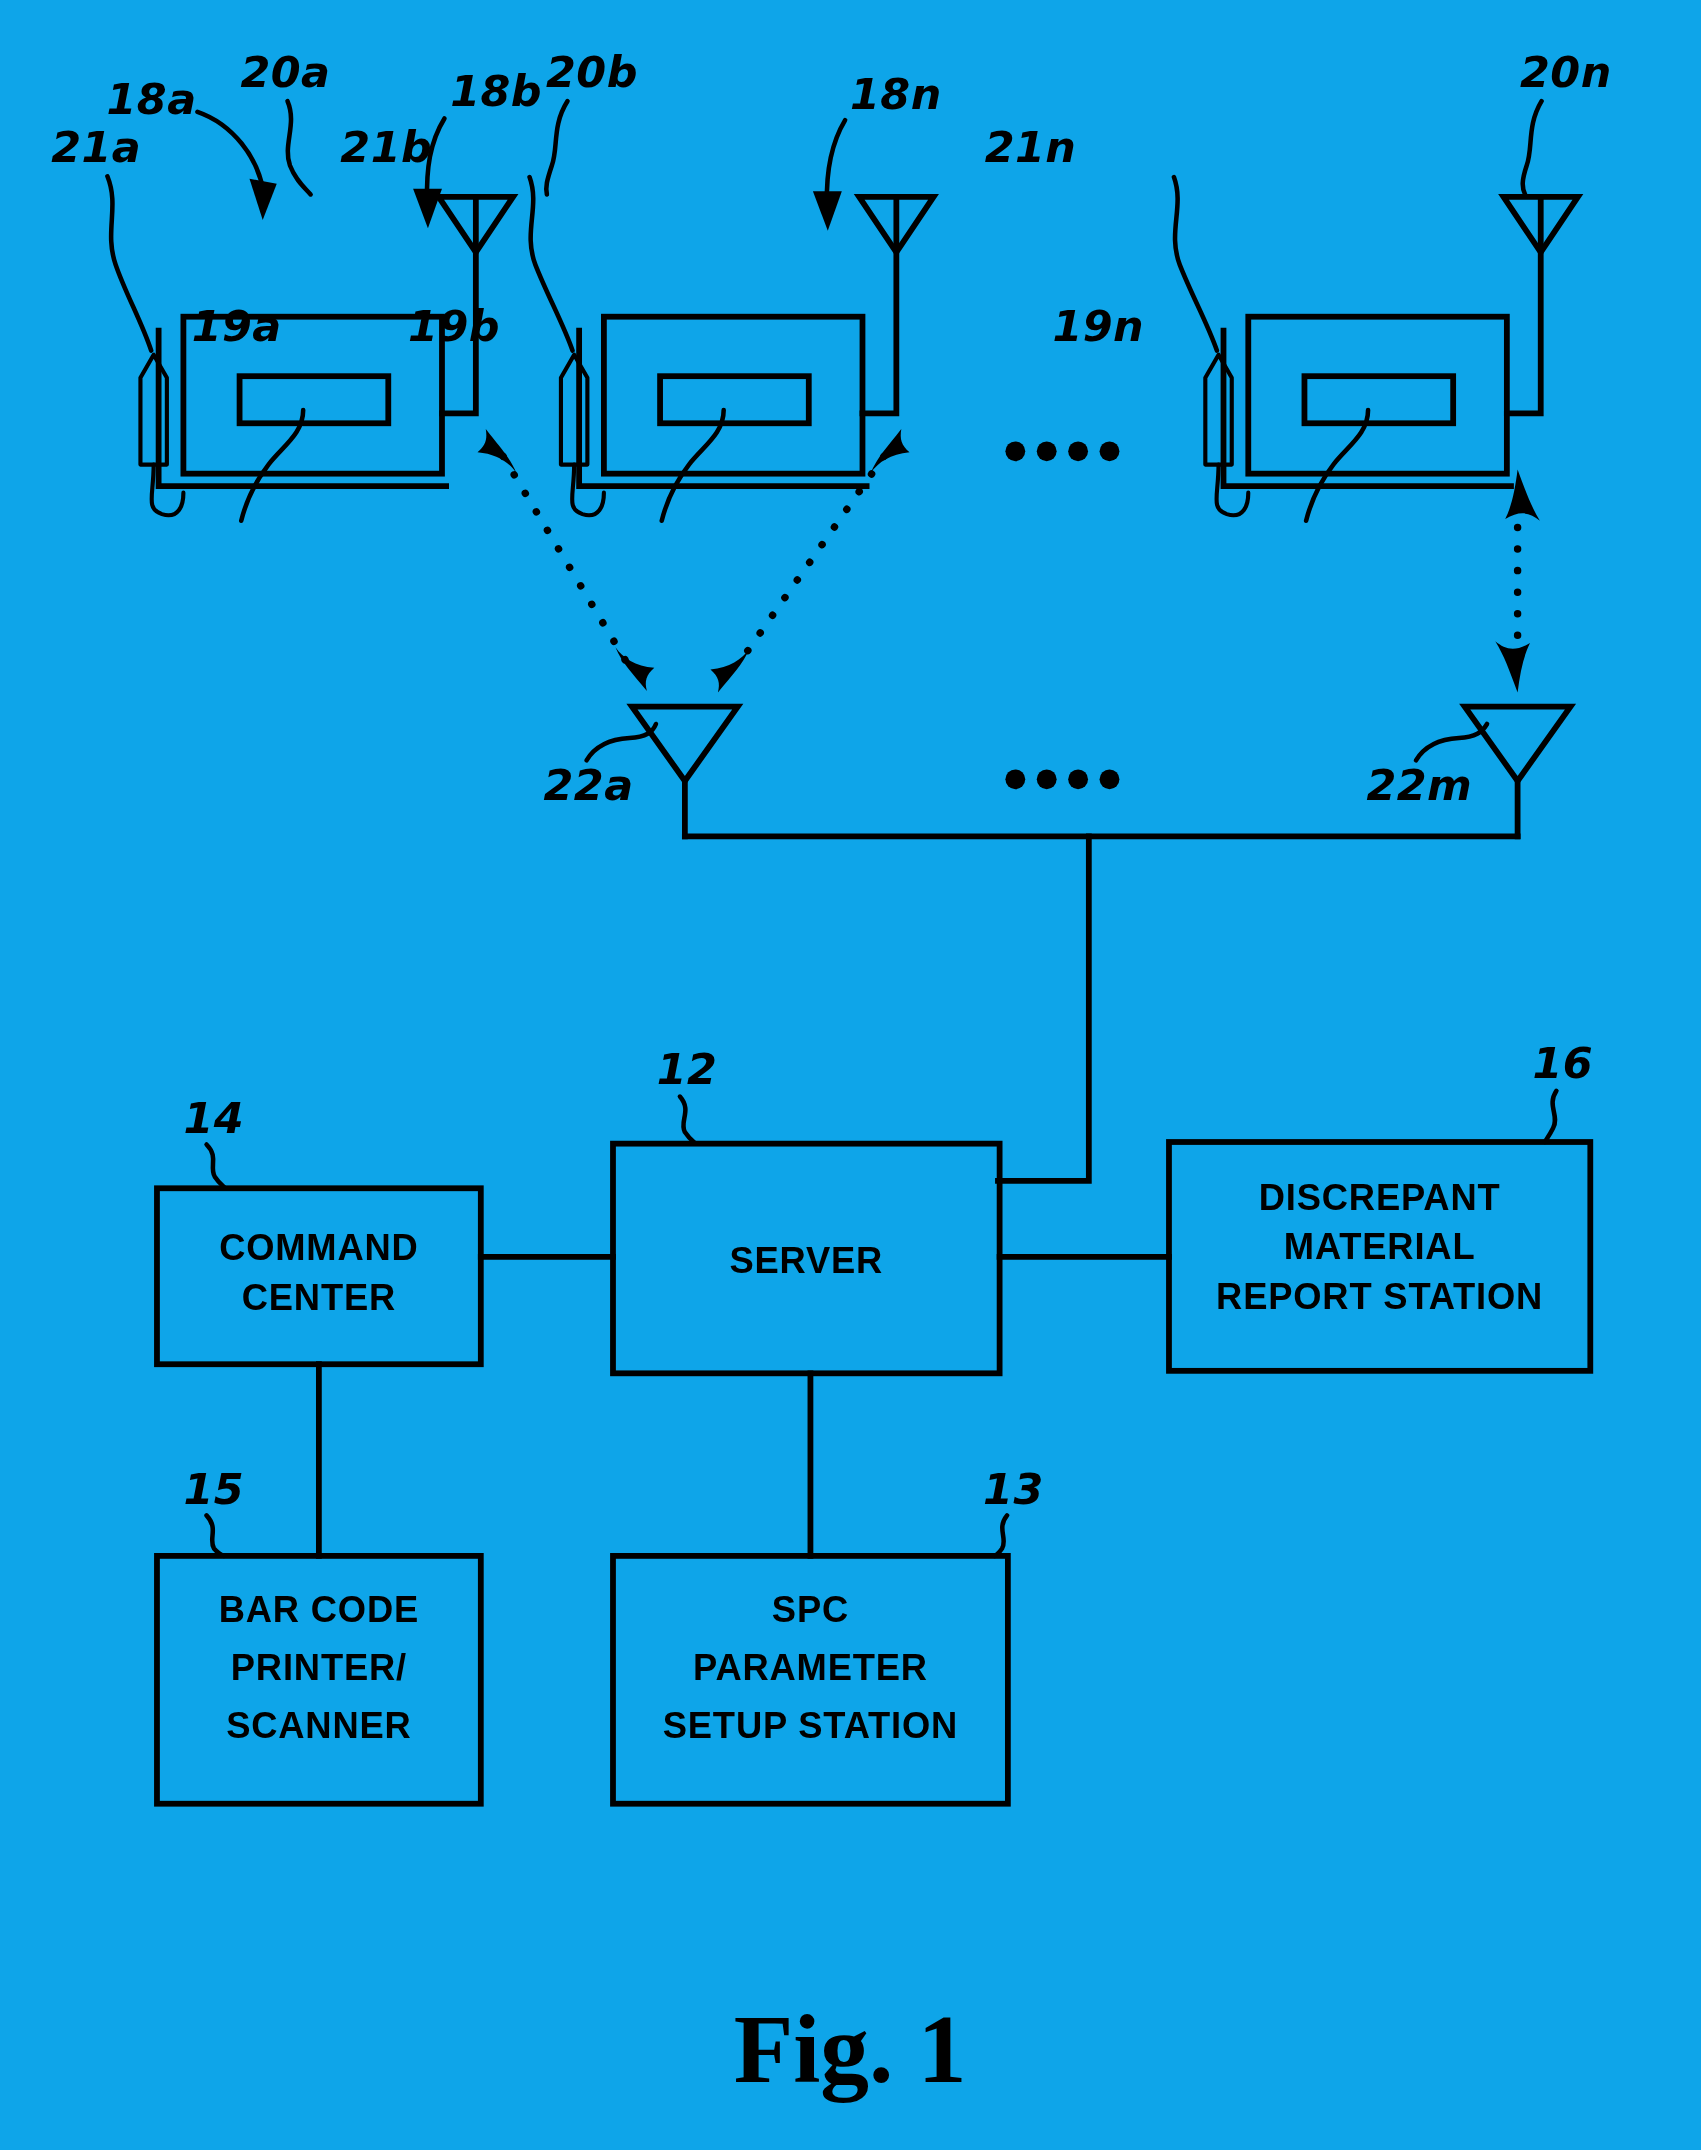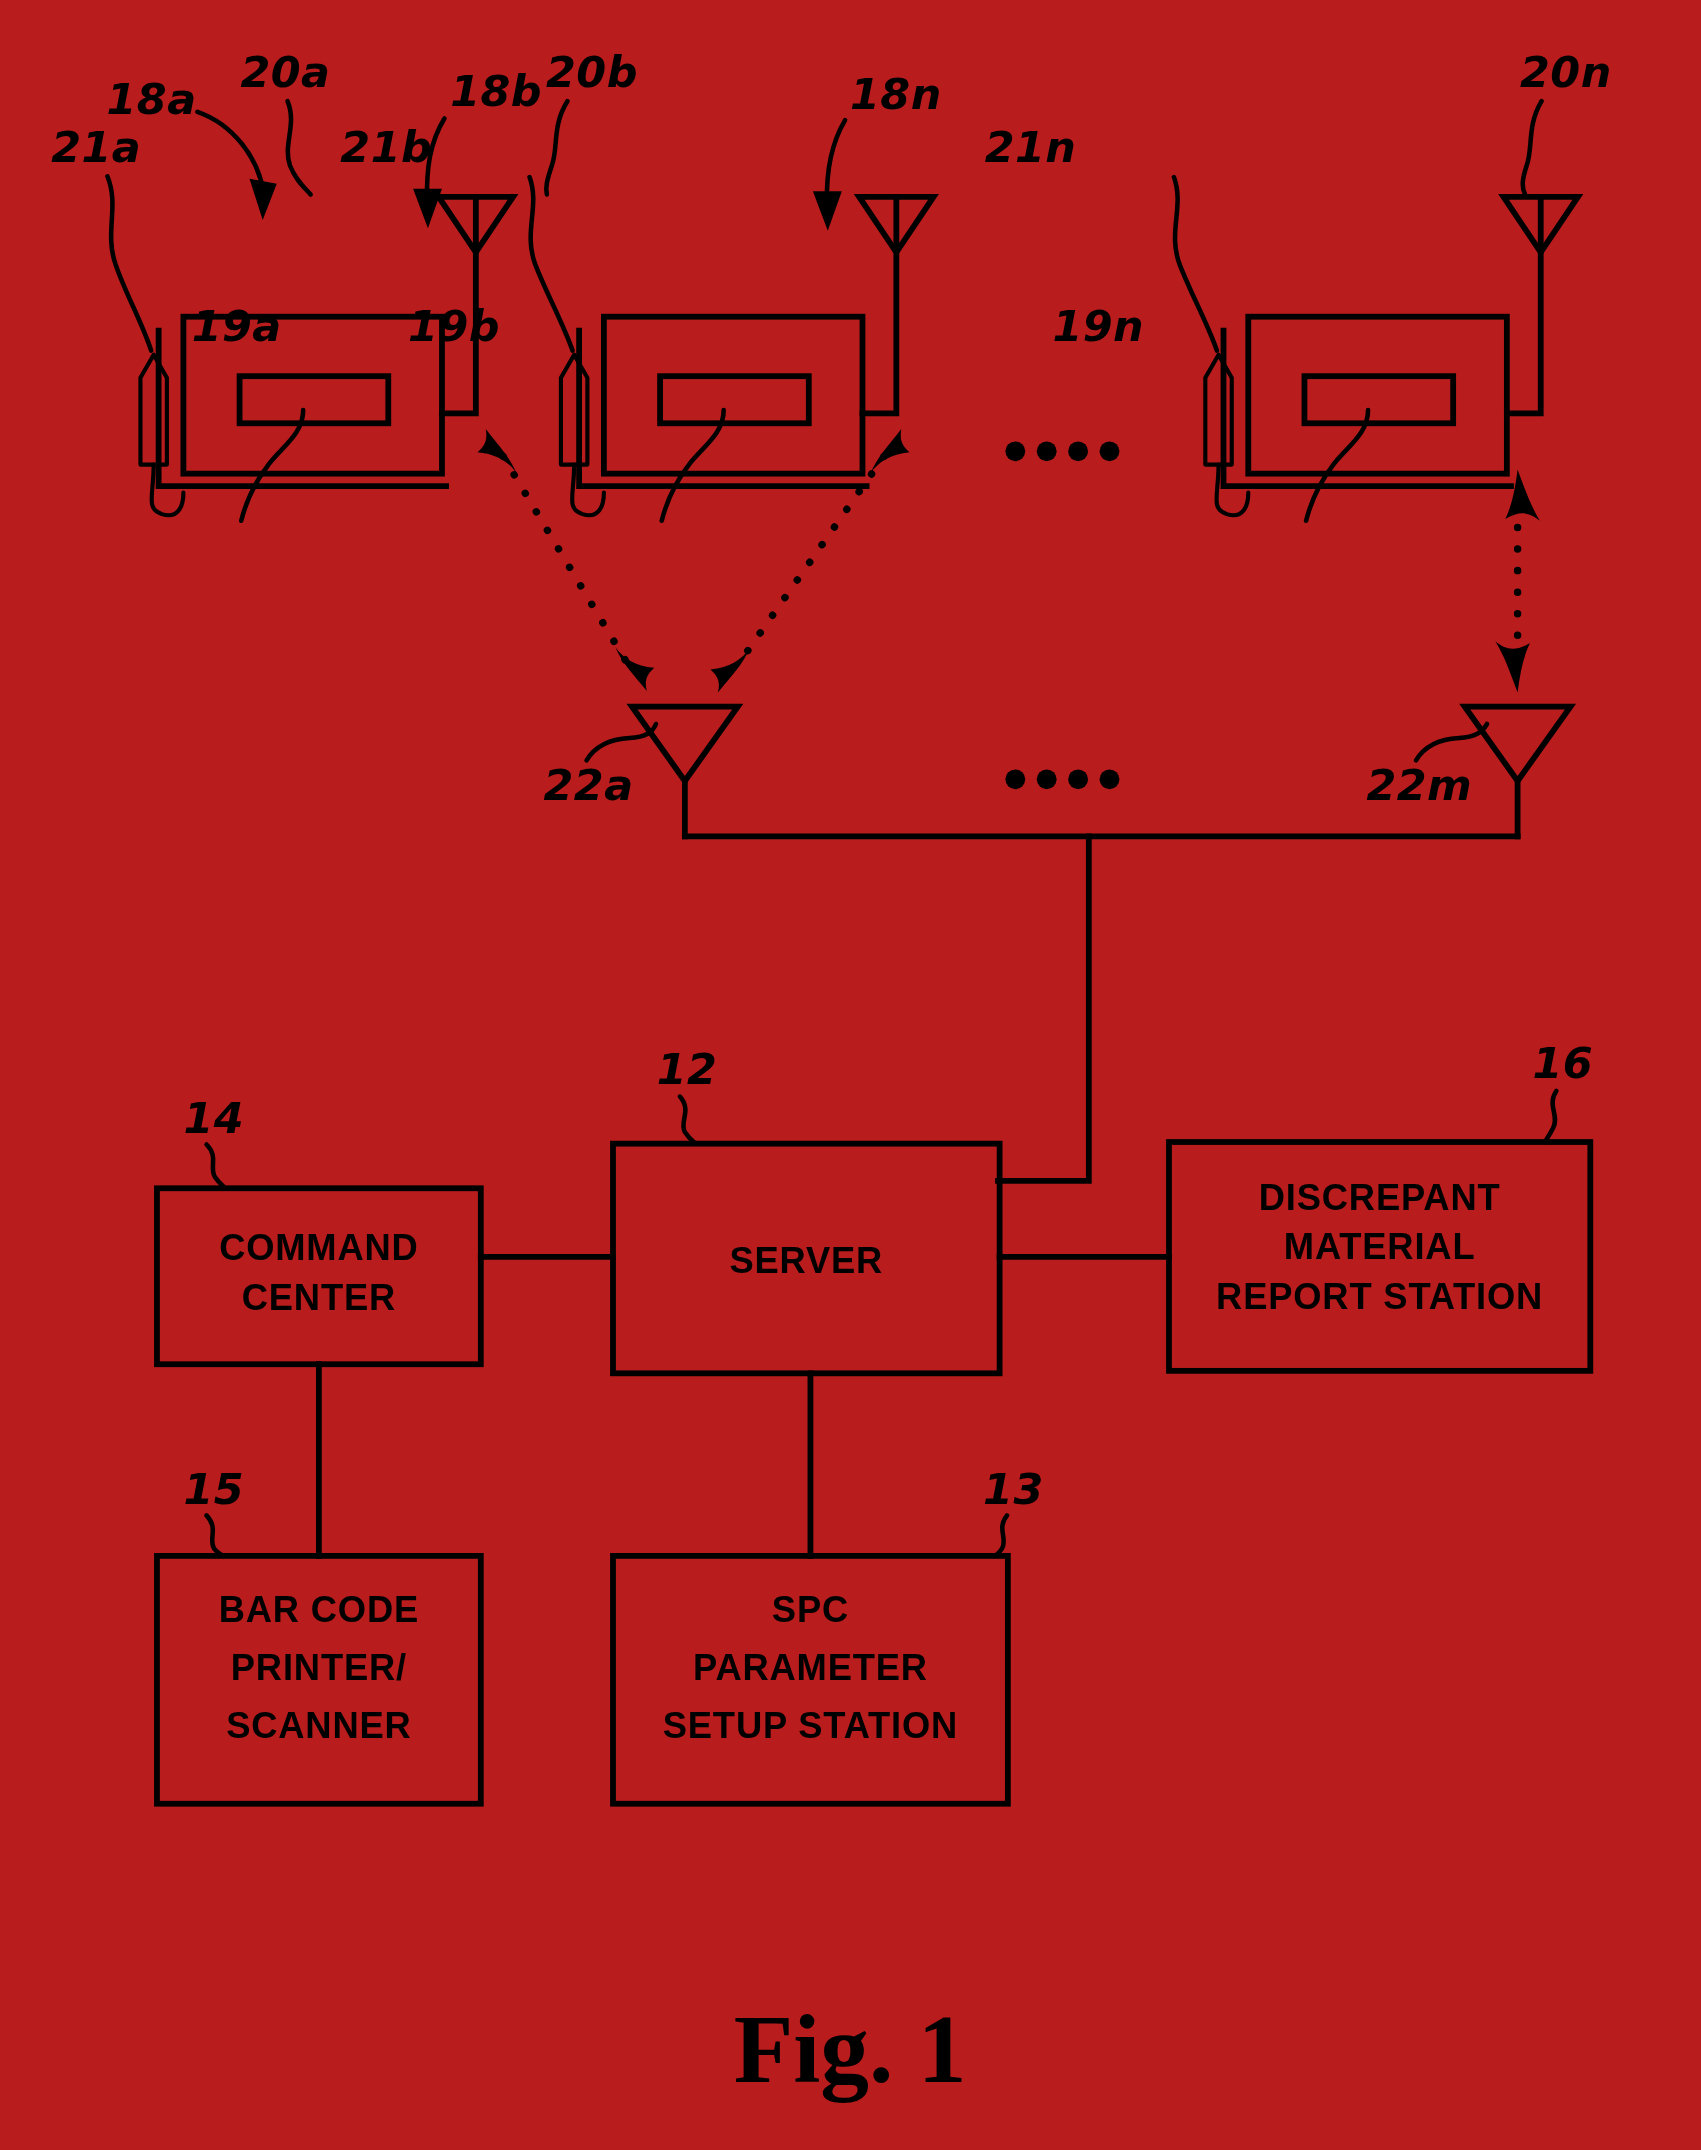--- a/index.html
+++ b/index.html
@@ -9,21 +9,21 @@
     background: #ffffff;
   }
   body {
     font-family: "Liberation Sans", sans-serif;
     color: #000000;
   }
   #page {
     position: relative;
     width: 1701px;
     height: 2151px;
-    background: #b91c1c;
+    background: #0ea5e9;
     overflow: hidden;
   }
   #figure-svg {
     position: absolute;
     left: 0;
     top: 0;
     width: 1701px;
     height: 2151px;
   }
   .ref-num {

